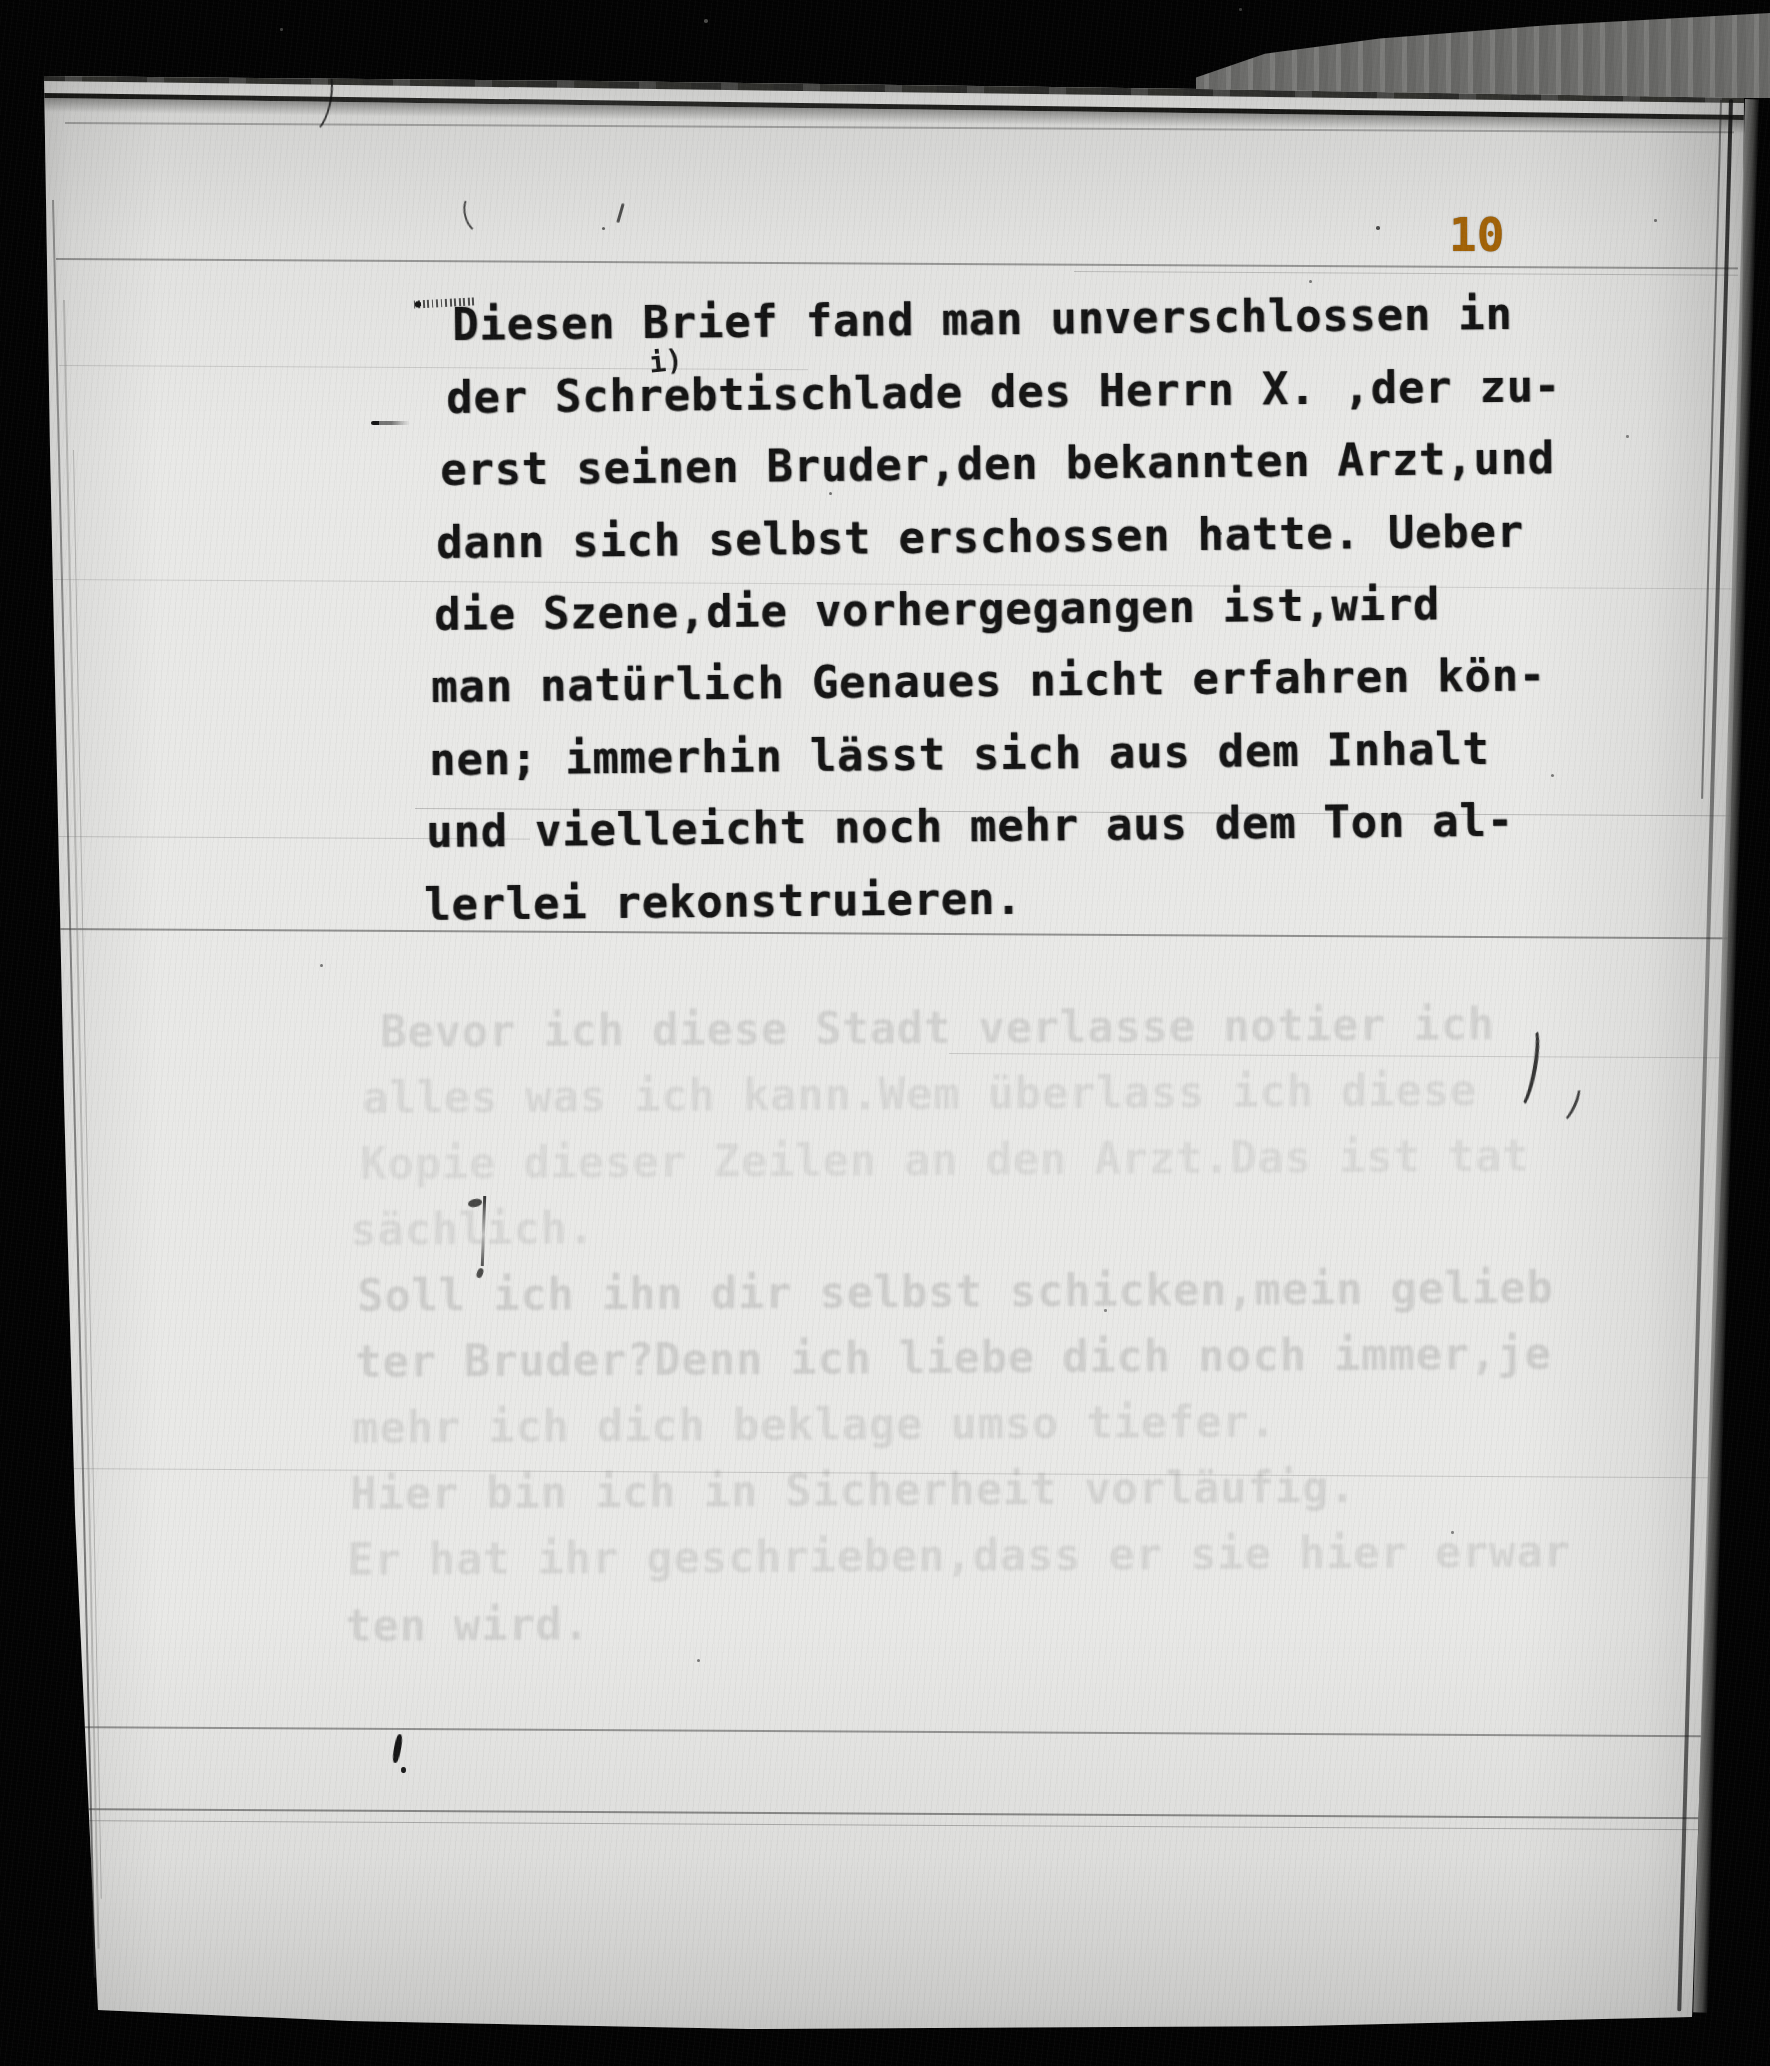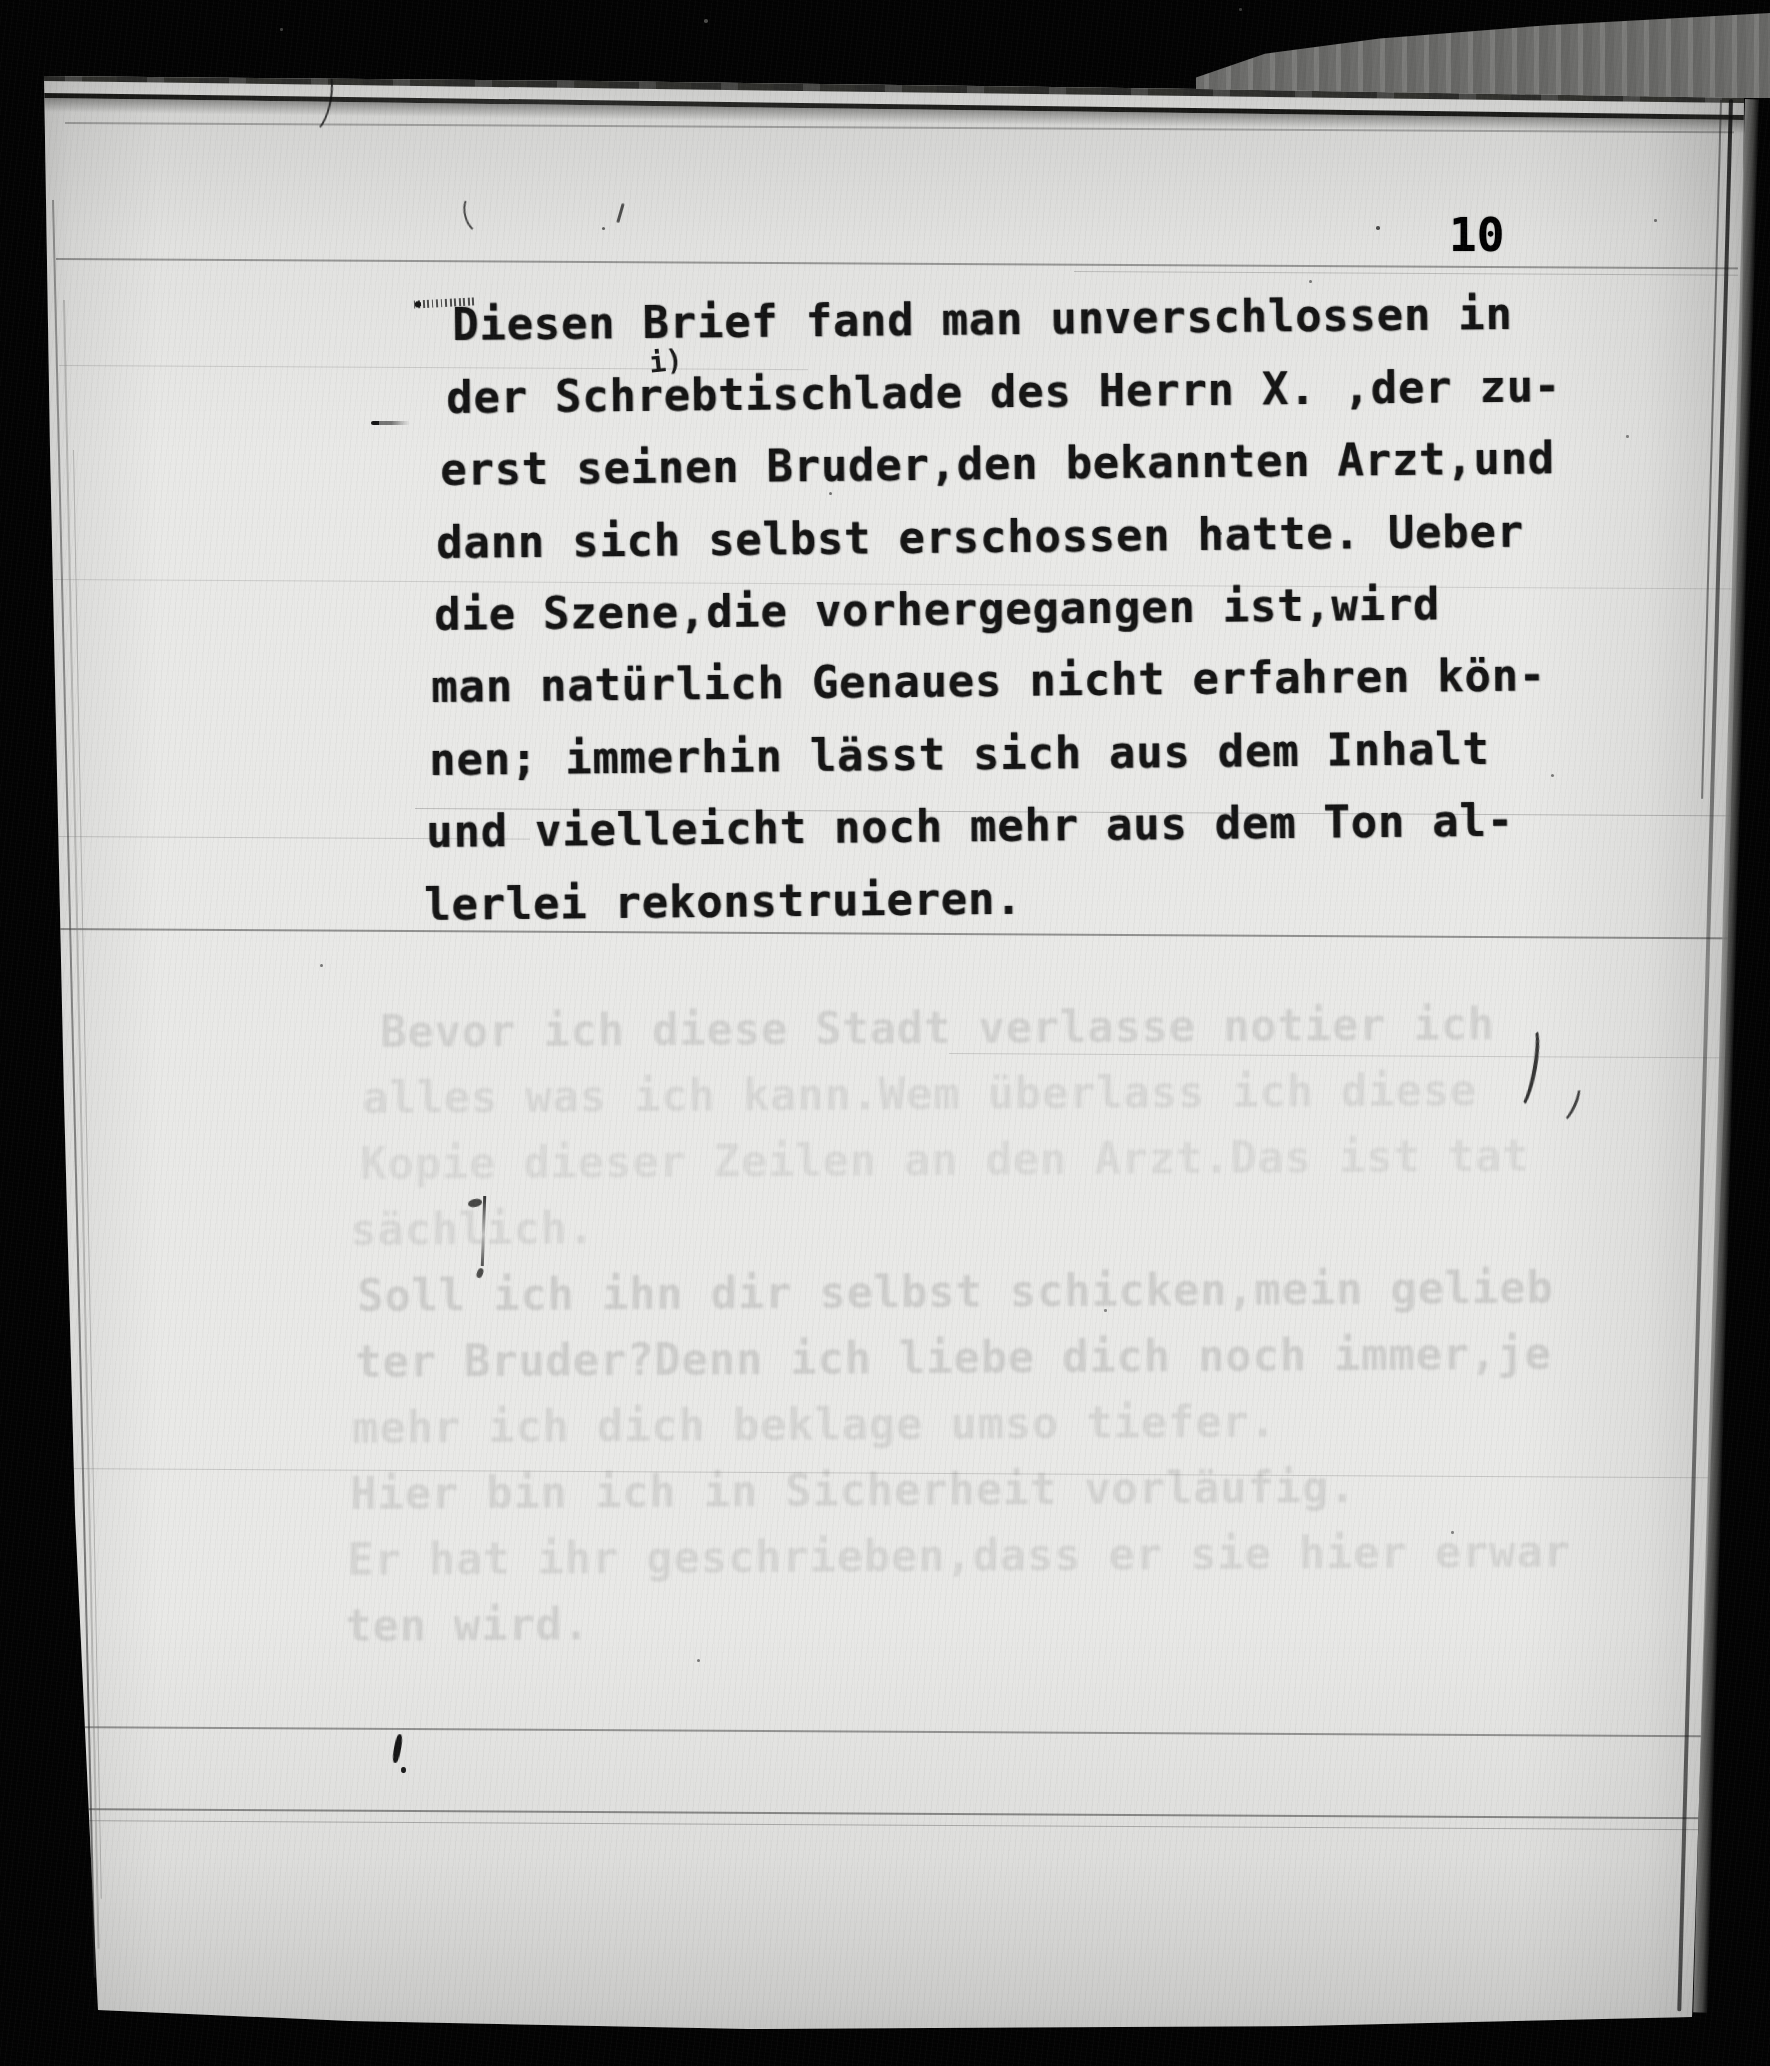--- a/index.html
+++ b/index.html
@@ -19,21 +19,21 @@
   .streaks{position:absolute;inset:0;opacity:.55;
            background:repeating-linear-gradient(90deg,rgba(0,0,0,.025) 0 1px,rgba(0,0,0,0) 1px 3.5px,
                         rgba(255,255,255,.03) 3.5px 4.5px,rgba(0,0,0,0) 4.5px 7px),
                       repeating-linear-gradient(180deg,rgba(0,0,0,.012) 0 1.5px,rgba(0,0,0,0) 1.5px 4.5px);}
   
   .band{position:absolute;transform-origin:left top;}
   
   .tl{position:absolute;font-size:44px;font-weight:700;letter-spacing:0.7px;line-height:1;
       color:#141414;white-space:pre;transform:rotate(-0.6deg);transform-origin:left top;
       text-shadow:0 0 1.5px rgba(15,15,15,.55),1px 0.5px 0.5px rgba(40,40,40,.18);filter:blur(0.2px);}
-  .pageno{position:absolute;font-size:46px;font-weight:700;letter-spacing:0;line-height:1;color:#000000;
+  .pageno{position:absolute;font-size:46px;font-weight:700;letter-spacing:0;line-height:1;color:#a16207;
       text-shadow:0 0 1.5px rgba(15,15,15,.5);filter:blur(0.2px);}
   .ins{position:absolute;font-size:28px;font-weight:700;color:#1a1a1a;transform:rotate(-6deg);
       filter:blur(0.3px);}
   
   .gl{position:absolute;font-size:44px;font-weight:700;letter-spacing:0.7px;line-height:1;
       color:rgba(75,75,75,.15);white-space:pre;transform:rotate(-0.4deg);transform-origin:left top;
       filter:blur(1.1px);}
   
   .hl{position:absolute;transform:rotate(.32deg);transform-origin:left top;filter:blur(0.3px);}
   

